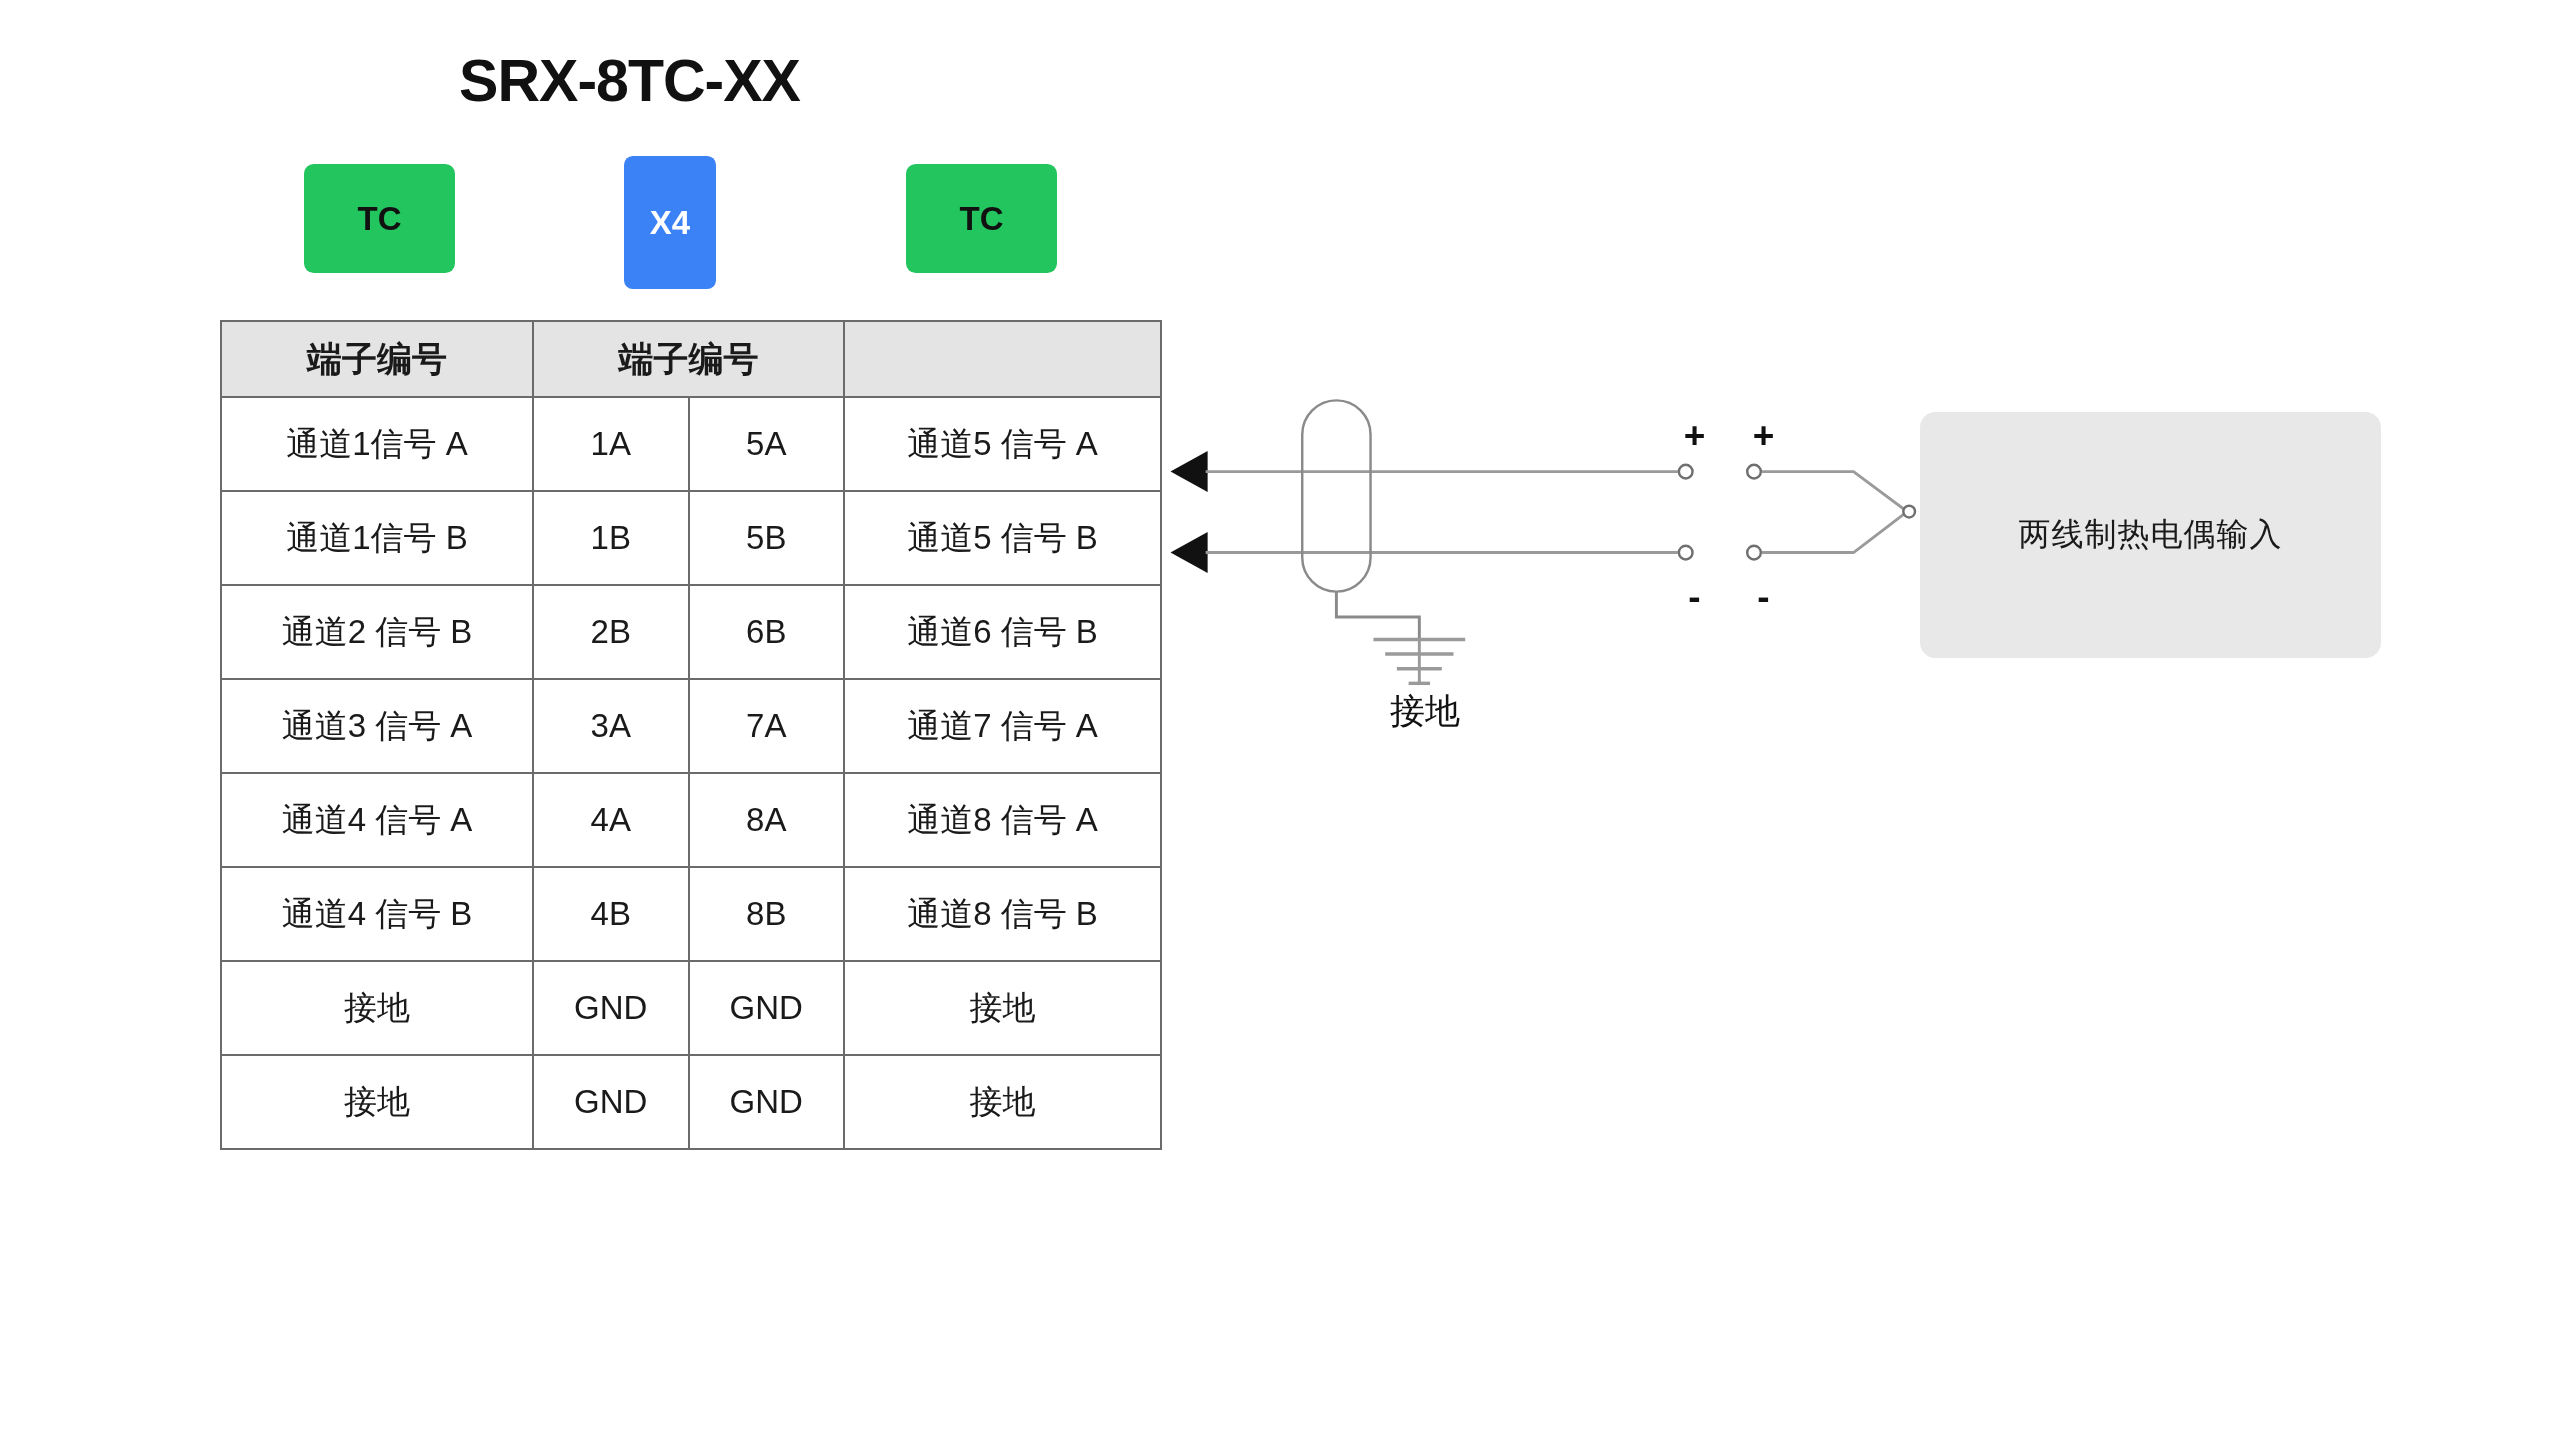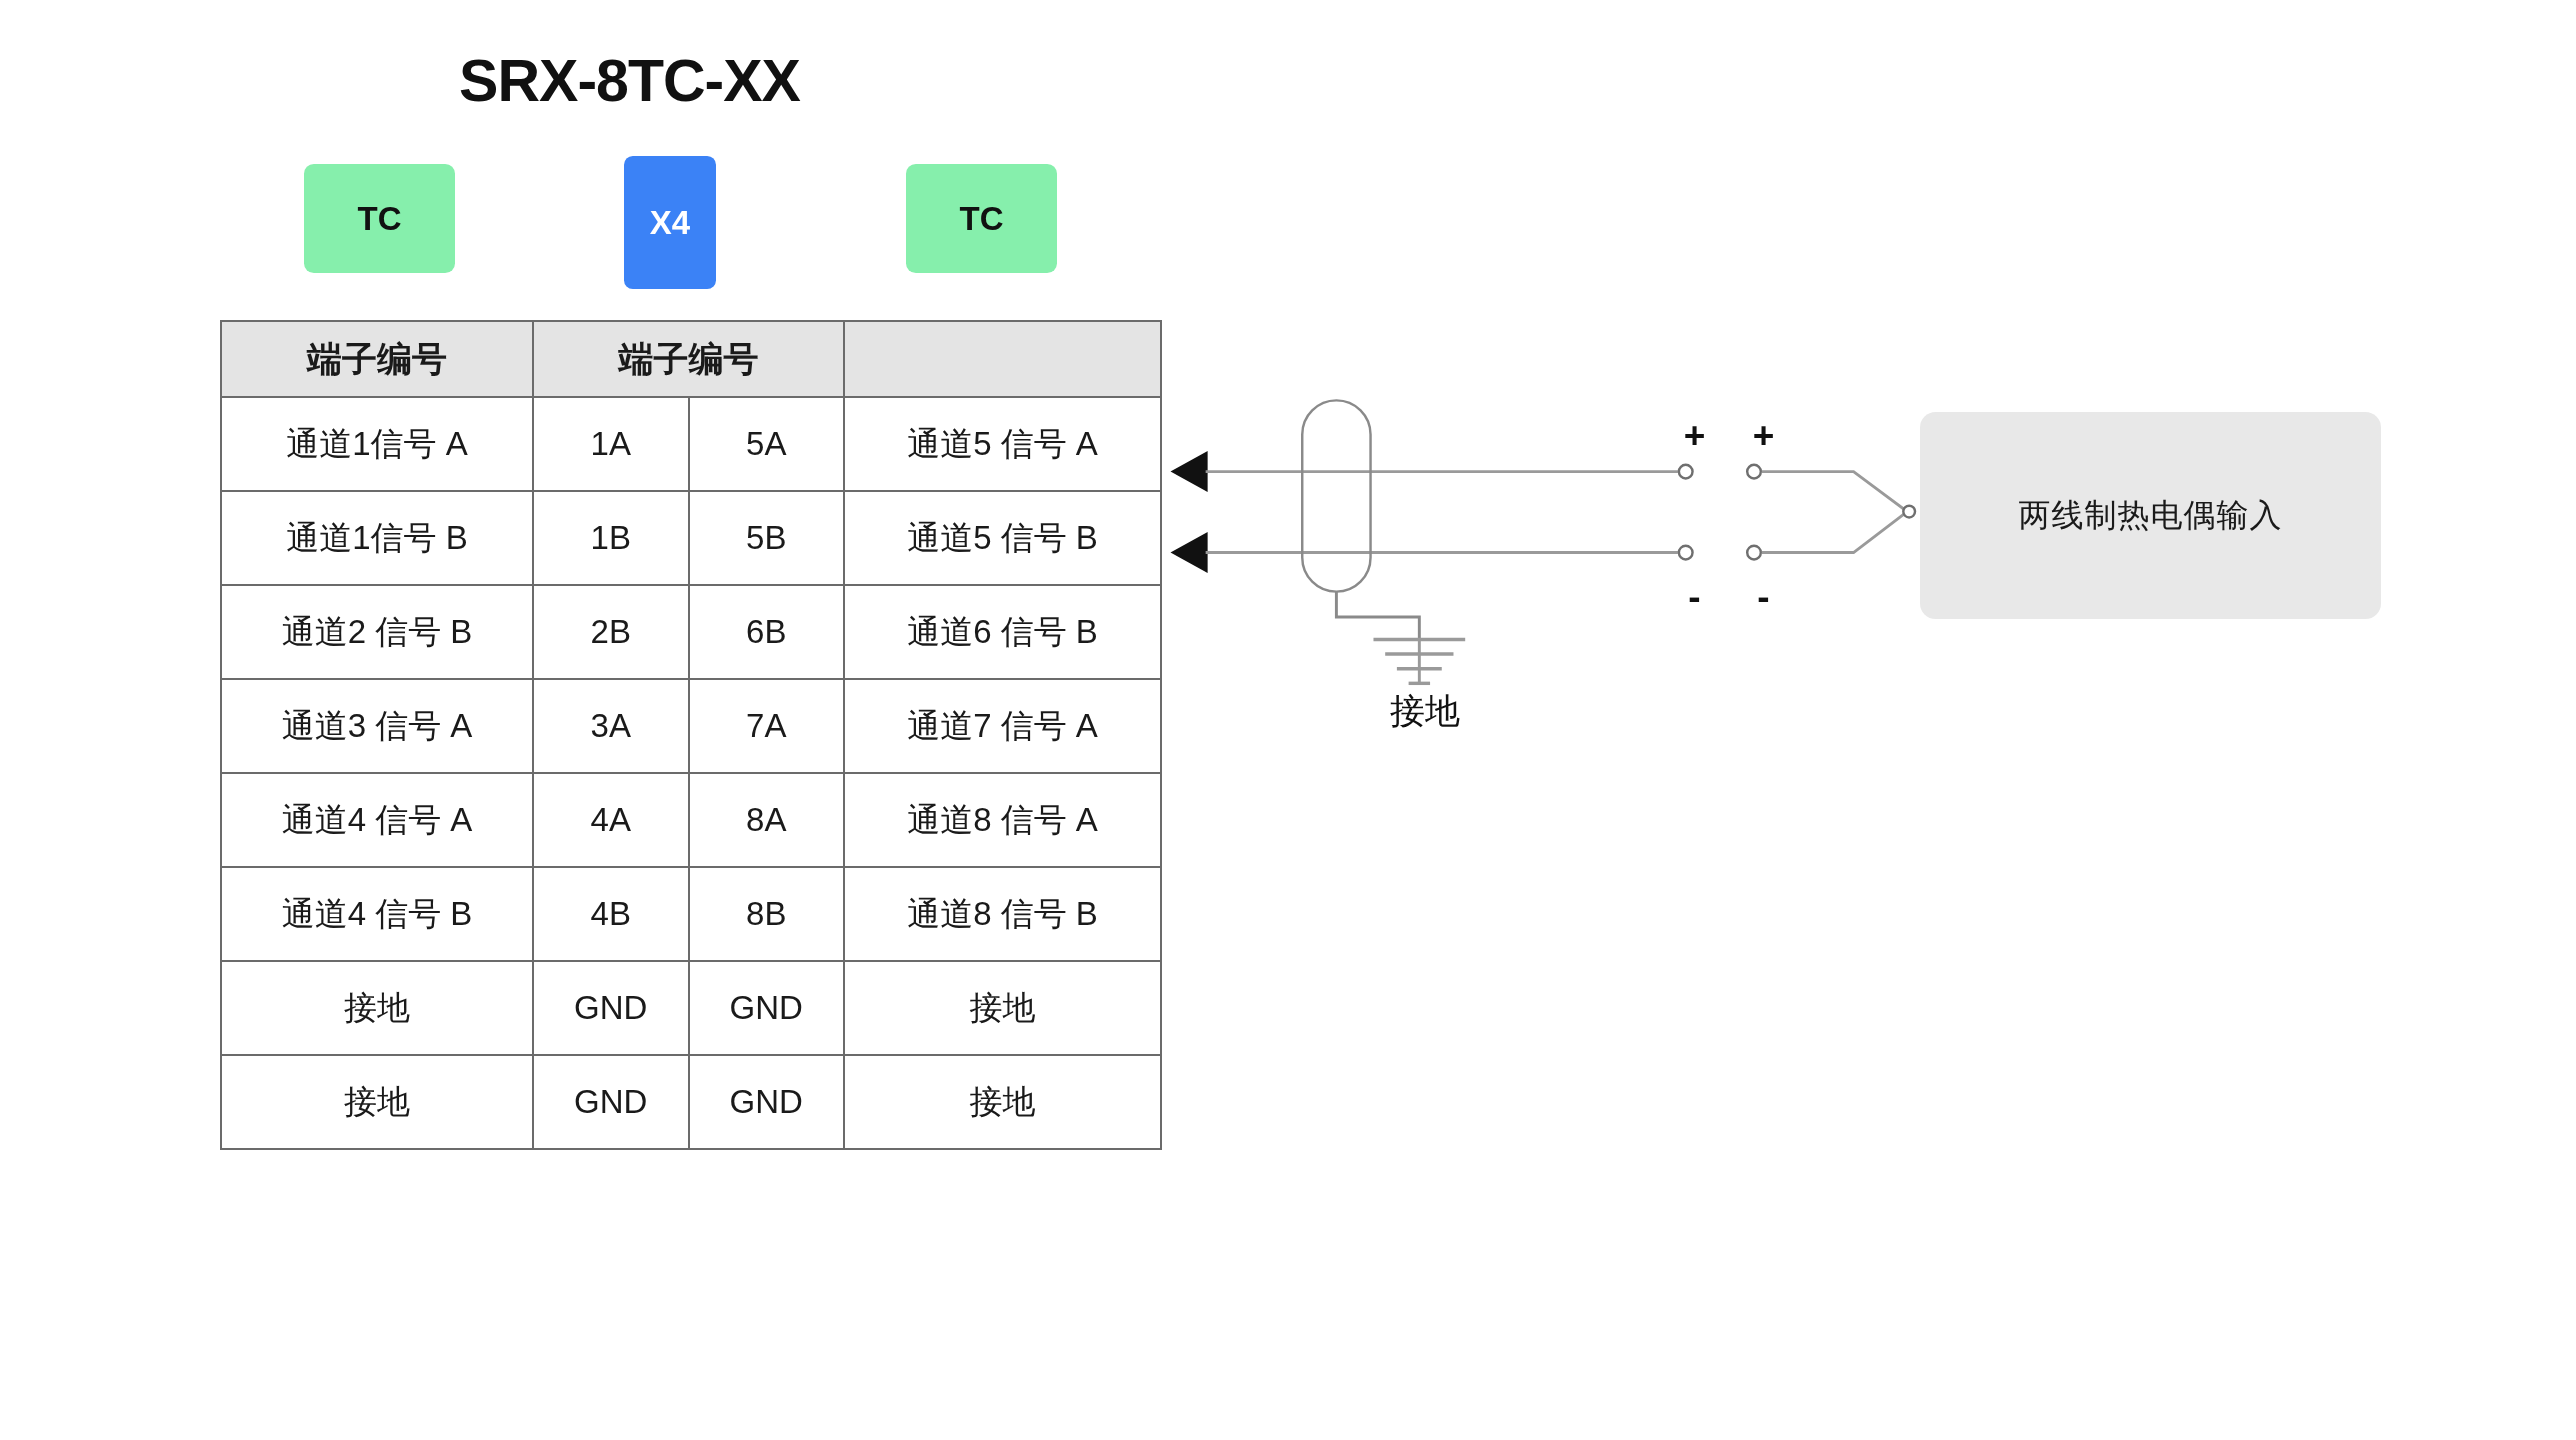--- a/index.html
+++ b/index.html
@@ -34,21 +34,21 @@
   .badge {
     position: absolute;
     display: flex;
     align-items: center;
     justify-content: center;
     border-radius: 9.8px;
     font-weight: bold;
     font-size: 33px;
   }
   .badge-tc {
-    background: #86efac;
+    background: #22c55e;
     color: #111111;
     width: 151px;
     height: 109px;
   }
   #badge-tc-left  { left: 304px;  top: 164px; }
   #badge-tc-right { left: 906px;  top: 164px; }
   #badge-x4 {
     left: 624px;
     top: 156px;
     width: 92px;
@@ -98,21 +98,21 @@
     width: 1288px;
     height: 410px;
   }
 
   
   #tc-input-box {
     position: absolute;
     left: 1920px;
     top: 412px;
     width: 461px;
-    height: 207px;
+    height: 246px;
     background: #e8e8e8;
     border-radius: 15.6px;
     display: flex;
     align-items: center;
     justify-content: center;
     font-size: 32px;
     color: #1a1a1a;
     letter-spacing: 1px;
   }
 

